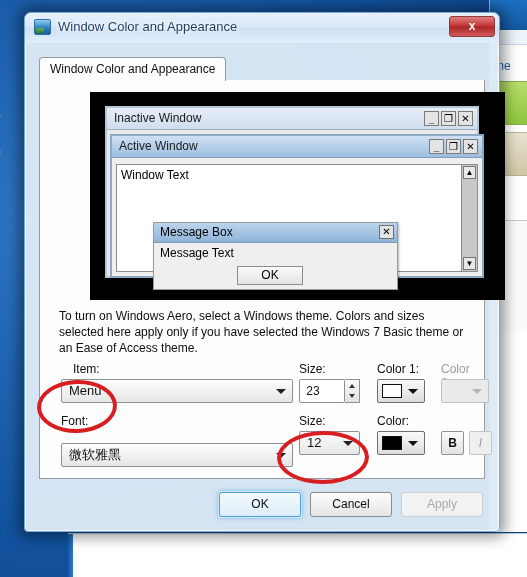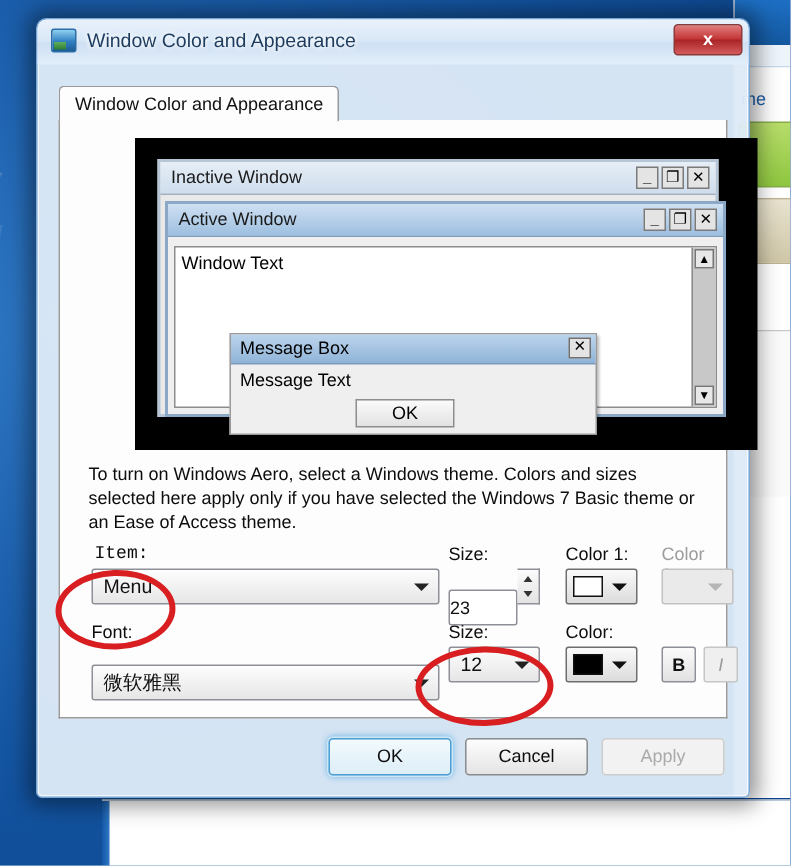--- a/index.html
+++ b/index.html
@@ -185,23 +185,23 @@
     background:linear-gradient(#fdfdfd,#e6e6e6);
     border:1px solid #8d9096;border-radius:2px;
     font-size:13px;color:#111;line-height:22px;padding-left:7px;cursor:pointer;
   }
   .combo .arr{
     position:absolute;right:6px;top:9px;width:0;height:0;
     border-left:5px solid transparent;border-right:5px solid transparent;
     border-top:5px solid #222;
   }
   .spin{
-    position:absolute;top:31px;height:24px;box-sizing:border-box;
+    position:absolute;top:17px;height:24px;box-sizing:border-box;
     background:#fff;border:1px solid #8d9096;border-radius:2px;
-    font-size:12px;color:#111;line-height:22px;text-align:left;padding-right:18px;
+    font-size:12px;color:#111;line-height:22px;text-align:center;padding-right:18px;
   }
   .spinbtns{
     position:absolute;top:17px;width:15px;height:24px;
     border:1px solid #8d9096;border-left:none;box-sizing:border-box;
     background:linear-gradient(#fbfbfb,#e3e3e3);cursor:pointer;
   }
   .spinbtns i{
     position:absolute;left:4px;width:0;height:0;
     border-left:3px solid transparent;border-right:3px solid transparent;
   }
@@ -333,21 +333,21 @@
           <div class="mb-text">Message Text</div>
           <div class="mb-ok">OK</div>
         </div>
       </div>
 
       <div class="desc">To turn on Windows Aero, select a Windows theme.  Colors and sizes selected here apply only if you have selected the Windows 7 Basic theme or an Ease of Access theme.</div>
 
       <div class="form">
 
         <div class="frow">
-          <div class="lbl" style="left:4px;font-family:Liberation Mono, monospace;">Item:</div>
+          <div class="lbl" style="left:14px;">Item:</div>
           <div class="lbl" style="left:240px;">Size:</div>
           <div class="lbl" style="left:318px;">Color 1:</div>
           <div class="lbl dim" style="left:382px;">Color 2:</div>
 
           <div class="combo" style="left:2px;width:232px;">
             <span>Menu</span>
             <span class="arr"></span>
           </div>
 
           <div class="spin" style="left:240px;width:46px;">23</div>

